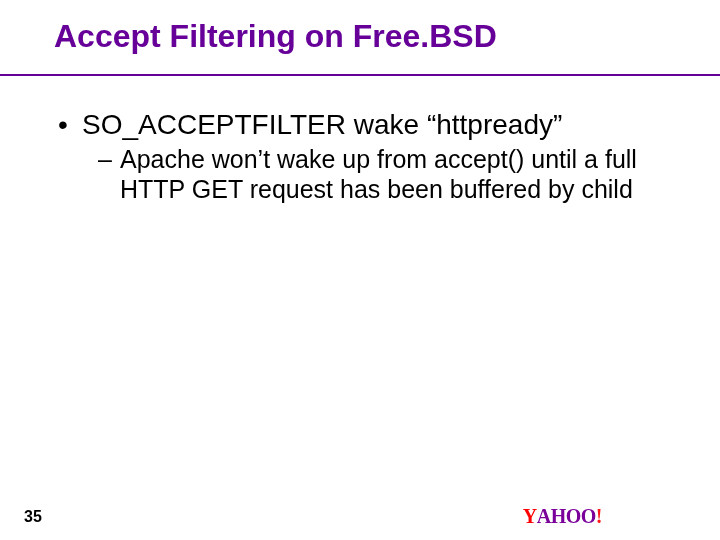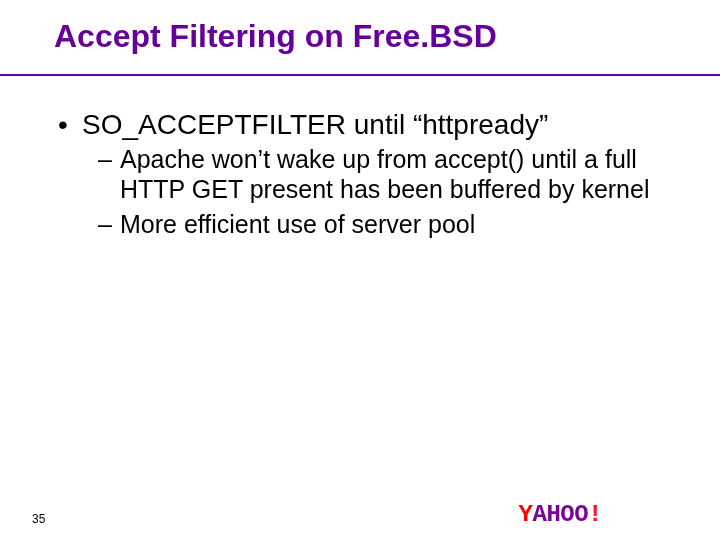--- a/index.html
+++ b/index.html
@@ -65,32 +65,33 @@
   }
   .lvl2::before {
     content: "–";
     position: absolute;
     left: 44px;
     top: 0;
     font-size: 25px;
   }
   .page-num {
     position: absolute;
-    left: 32px;
+    left: 24px;
     bottom: 14px;
-    font-size: 12px;
+    font-size: 16px;
     color: #000;
+    font-weight: bold;
   }
   .logo {
     position: absolute;
     right: 26px;
     bottom: 12px;
-    font-family: Liberation Mono, monospace;
+    font-family: Liberation Serif, serif;
     font-weight: 900;
-    font-size: 24px;
+    font-size: 20px;
     color: #7b0099;
     letter-spacing: -0.5px;
   }
   .logo .bang {
     color: #ff1a1a;
     font-style: normal;
   }
   .logo .y {
     color: #ff0000;
     display:inline-block;
@@ -99,22 +100,21 @@
 </style>
 </head>
 <body>
 
 <div class="slide">
 
   <div class="title">Accept Filtering on Free.BSD</div>
   <div class="rule"></div>
 
   <div class="body">
-    <div class="lvl1">SO_ACCEPTFILTER until “httpready”</div>
-    <div class="lvl2">Apache won’t wake up from accept() until a full HTTP GET present has been buffered by kernel</div>
-    <div class="lvl2">More efficient use of server pool</div>
+    <div class="lvl1">SO_ACCEPTFILTER wake “httpready”</div>
+    <div class="lvl2">Apache won’t wake up from accept() until a full HTTP GET request has been buffered by child</div>
   </div>
 
   <div class="page-num">35</div>
 
   <div class="logo"><span class="y">Y</span><span>AHOO</span><span class="bang">!</span></div>
 
 </div>
 
 </body></html>

